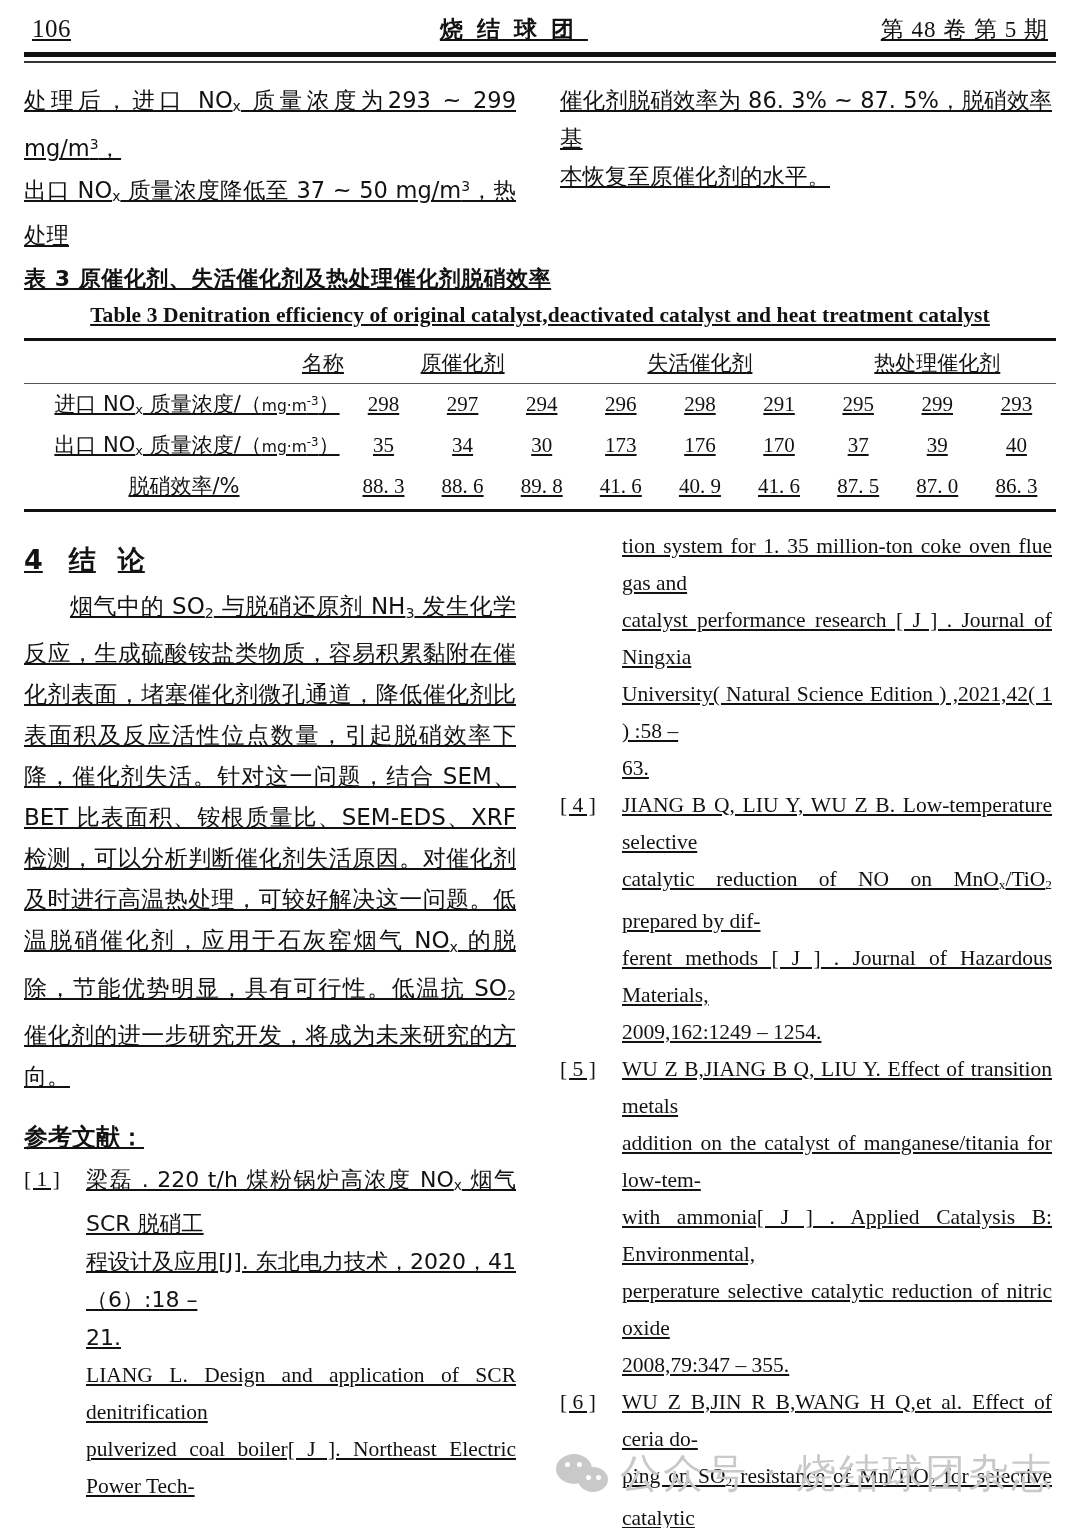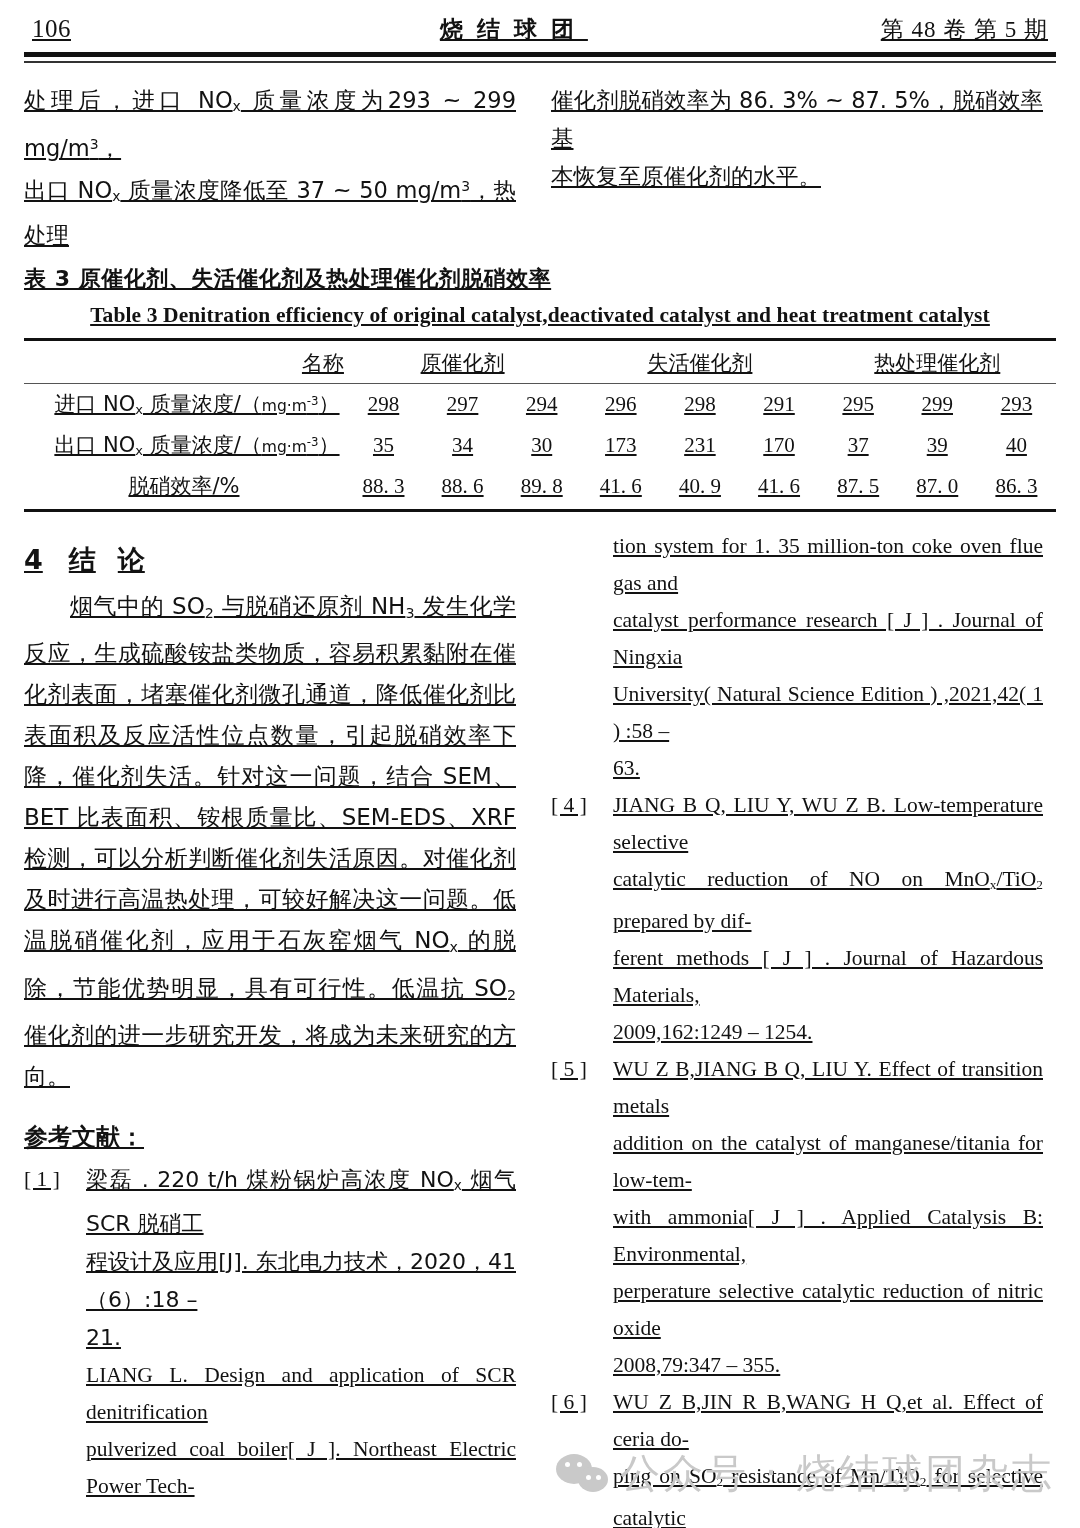--- a/index.html
+++ b/index.html
@@ -23,21 +23,21 @@
   .runhead .journal{
     font-family:"DejaVu Sans","Liberation Sans",sans-serif;
     font-weight:700;font-size:23px;letter-spacing:14px;
     margin-left:76px;
   }
   .runhead .issue{font-size:23px;letter-spacing:1px;}
   .rule-thick{height:5px;background:#111;margin:3px 0 0 0;}
   .rule-thin{height:1.6px;background:#333;margin:4px 0 0 0;}
 
   
-  .cols{display:flex;gap:35px;margin-top:14px;}
+  .cols{display:flex;gap:44px;margin-top:14px;}
   .col{width:492px;}
   .col p, .col div{font-size:22.5px;}
 
   .cn{
     font-family:"DejaVu Sans","Liberation Sans",sans-serif;
     font-size:22.5px;line-height:38px;
     text-align:justify;text-justify:inter-ideograph;
   }
   sub{font-size:.62em;vertical-align:-.25em;}
   sup{font-size:.62em;vertical-align:.5em;}
@@ -191,21 +191,21 @@
         </tr>
 
         <tr class="body">
           <td class="lbl">
             <span>出口 NO</span><sub>x</sub><span> 质量浓度/（</span><span class="unit">mg·m</span><span class="unitsup">-3</span><span>）</span>
           </td>
           <td>35</td>
           <td>34</td>
           <td>30</td>
           <td>173</td>
-          <td>231</td>
+          <td>176</td>
           <td>170</td>
           <td>37</td>
           <td>39</td>
           <td>40</td>
         </tr>
 
         <tr class="body">
           <td class="lbl ctr">脱硝效率/%</td>
           <td>88. 3</td>
           <td>88. 6</td>

